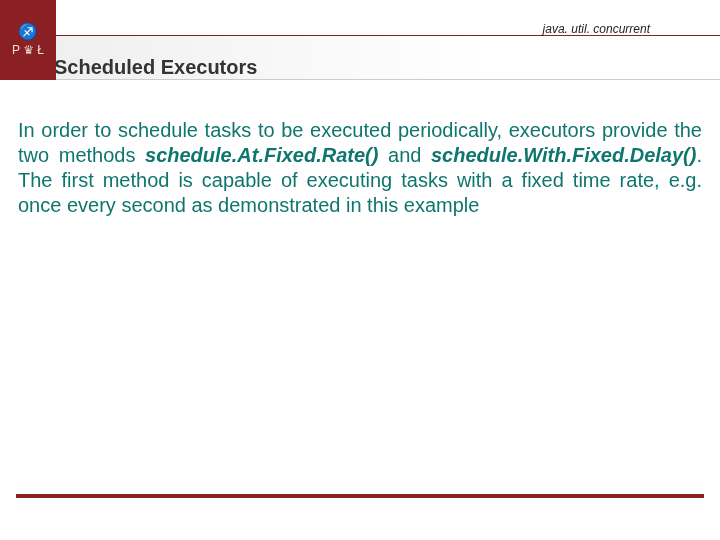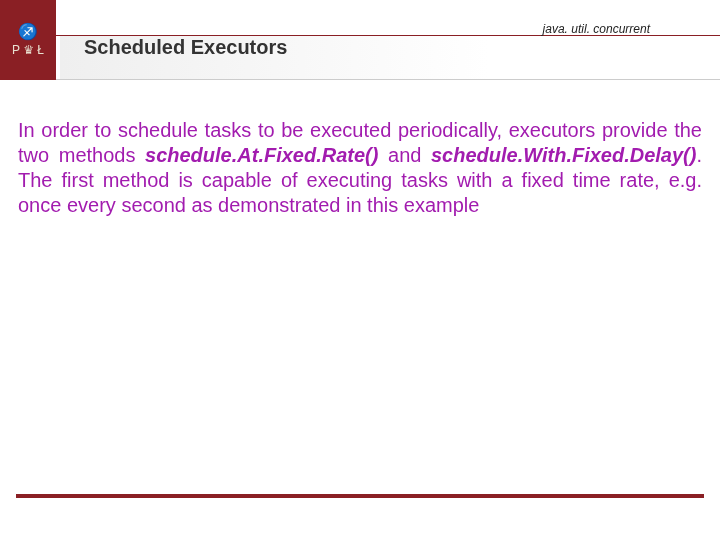--- a/index.html
+++ b/index.html
@@ -47,39 +47,39 @@
     color: #e8e0d0;
     font-size: 12px;
     line-height: 1.1;
     text-align: center;
   }
   .logo-top {
     font-size: 16px;
     margin-bottom: 4px;
   }
   .title-area {
-    margin-left: 60px;
+    margin-left: 44px;
     flex: 1;
     display: flex;
-    align-items: flex-start;
-    padding-left: 24px;
+    align-items: flex-end;
+    padding-left: 10px;
     background: linear-gradient(to right, #efefef 0%, #ffffff 65%);
   }
   .slide-title {
     font-size: 20px;
     font-weight: bold;
     color: #333;
   }
   .content {
     padding: 38px 18px 0 18px;
   }
   .body-text {
     font-size: 20px;
     line-height: 1.25;
-    color: #a21caf;
+    color: #0f766e;
     text-align: justify;
   }
   .body-text .bi {
     font-weight: bold;
     font-style: italic;
   }
   .footer-rule {
     position: absolute;
     left: 16px;
     right: 16px;

